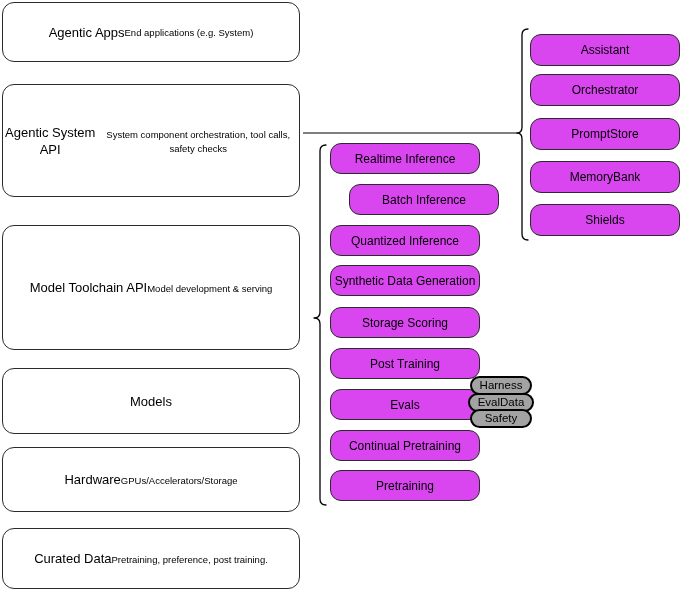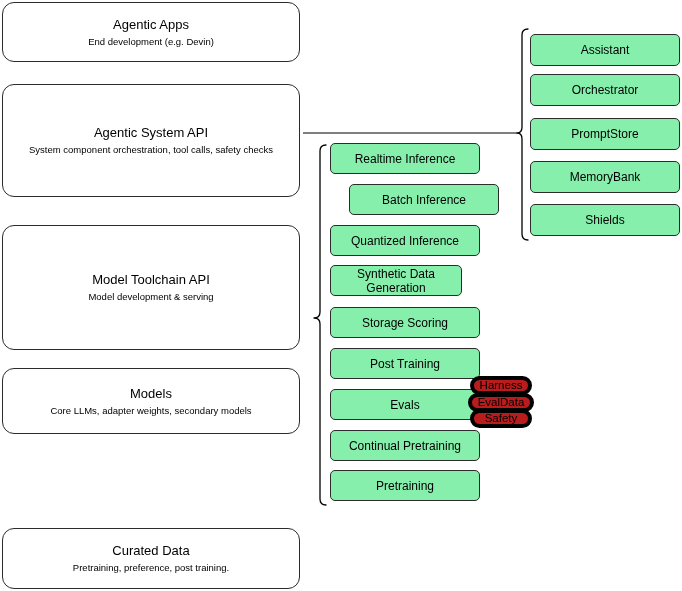--- a/index.html
+++ b/index.html
@@ -13,21 +13,20 @@
   #canvas{position:relative;width:682px;height:591px;}
 
   
   .layer{
     position:absolute;
     box-sizing:border-box;
     border:1px solid #2b2b2b;
     border-radius:12px;
     background:#ffffff;
     display:flex;
-    flex-direction:column;
     align-items:center;
     justify-content:center;
     text-align:center;
   }
   .layer .t{
     font-size:13px;
     line-height:17px;
     color:#000;
   }
   .layer .s{
@@ -35,38 +34,38 @@
     line-height:14px;
     color:#000;
     margin-top:2px;
   }
 
   
   .chip{
     position:absolute;
     box-sizing:border-box;
     border:1px solid #2b2b2b;
-    border-radius:5px;
-    background:#86efac;
+    border-radius:11px;
+    background:#d946ef;
     display:flex;
     align-items:center;
     justify-content:center;
     font-size:12px;
     line-height:14px;
     color:#000;
     text-align:center;
   }
 
   
   .tag{
     position:absolute;
     box-sizing:border-box;
-    border:4px solid #000000;
+    border:2px solid #000000;
     border-radius:11px;
-    background:#b91c1c;
+    background:#a3a3a3;
     display:flex;
     align-items:center;
     justify-content:center;
     font-size:11.5px;
     line-height:13px;
     color:#000;
     z-index:5;
   }
 
   
@@ -100,51 +99,54 @@
              q -6 0 -6 6
              L 522 127
              q 0 6 -5 6
              q 5 0 5 6
              L 522 234
              q 0 6 6 6" stroke="#000" stroke-width="1.3" fill="none" stroke-linecap="round" stroke-linejoin="round"></path>
   </svg>
 
   <div class="layer" style="left:2px;top:2px;width:298px;height:60px;">
     <div class="t">Agentic Apps</div>
-    <div class="s">End development (e.g. Devin)</div>
+    <div class="s">End applications (e.g. System)</div>
   </div>
 
   <div class="layer" style="left:2px;top:84px;width:298px;height:113px;">
     <div class="t">Agentic System API</div>
     <div class="s">System component orchestration, tool calls, safety checks</div>
   </div>
 
   <div class="layer" style="left:2px;top:225px;width:298px;height:125px;">
     <div class="t">Model Toolchain API</div>
     <div class="s">Model development &amp; serving</div>
   </div>
 
   <div class="layer" style="left:2px;top:368px;width:298px;height:66px;">
     <div class="t">Models</div>
-    <div class="s">Core LLMs, adapter weights, secondary models</div>
   </div>
 
+  <div class="layer" style="left:2px;top:447px;width:298px;height:65px;">
+    <div class="t">Hardware</div>
+    <div class="s">GPUs/Accelerators/Storage</div>
+  </div>
 
   <div class="layer" style="left:2px;top:528px;width:298px;height:61px;">
     <div class="t">Curated Data</div>
     <div class="s">Pretraining, preference, post training.</div>
   </div>
 
   <div class="chip" style="left:330px;top:143px;width:150px;height:31px;">Realtime Inference</div>
 
   <div class="chip" style="left:330px;top:184px;width:150px;height:31px;margin-left:19px;">Batch Inference</div>
 
   <div class="chip" style="left:330px;top:225px;width:150px;height:31px;">Quantized Inference</div>
 
-  <div class="chip" style="left:330px;top:265px;width:132px;height:31px;">Synthetic Data Generation</div>
+  <div class="chip" style="left:330px;top:265px;width:150px;height:31px;">Synthetic Data Generation</div>
 
   <div class="chip" style="left:330px;top:307px;width:150px;height:31px;">Storage Scoring</div>
 
   <div class="chip" style="left:330px;top:348px;width:150px;height:31px;">Post Training</div>
 
   <div class="chip" style="left:330px;top:389px;width:150px;height:31px;">Evals</div>
 
   <div class="chip" style="left:330px;top:430px;width:150px;height:31px;">Continual Pretraining</div>
 
   <div class="chip" style="left:330px;top:470px;width:150px;height:31px;">Pretraining</div>

